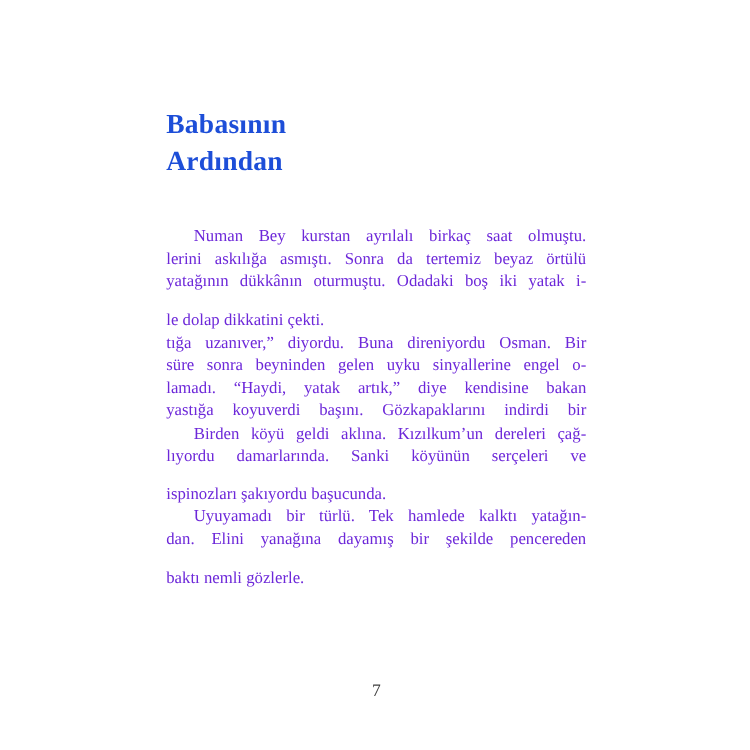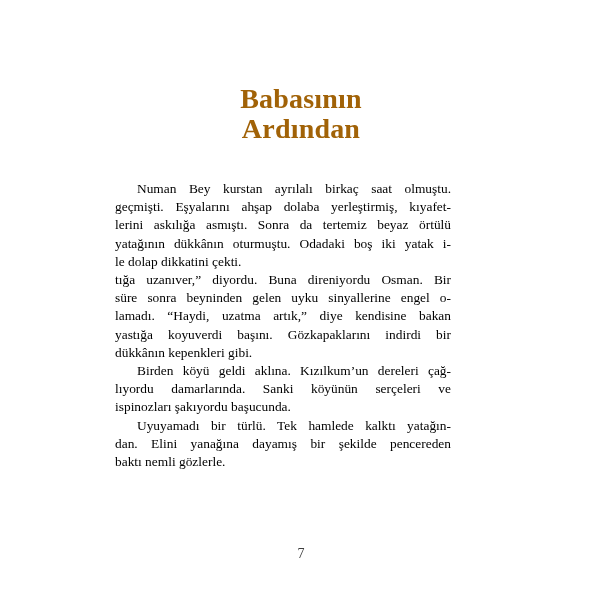--- a/index.html
+++ b/index.html
@@ -10,44 +10,43 @@
     background: #ffffff;
     overflow: hidden;
     font-family: "Liberation Serif", "DejaVu Serif", serif;
     color: #1e1e1e;
   }
   .chapter-title {
     position: absolute;
     left: 133px;
     top: 84px;
     width: 336px;
-    text-align: center;
-    font-size: 28px;
+    font-size: 22px;
     line-height: 30px;
     font-weight: 700;
-    color: #a16207;
+    color: #1d4ed8;
     letter-spacing: 0.2px;
   }
   .body-text {
     position: absolute;
-    left: 115px;
+    left: 133px;
     top: 180px;
     width: 336px;
     font-size: 13.4px;
     line-height: 18.2px;
-    color: #000000;
+    color: #6d28d9;
     font-family: Liberation Serif, serif;
   }
   .para { margin: 0; padding: 0; }
   .line {
     text-align: justify;
     text-align-last: justify;
   }
   .line.first { text-indent: 22px; }
-  .line.last  { text-align-last: left; }
+  .line.last  { text-align-last: left; margin-top: 12px; }
   .page-number {
     position: absolute;
     left: 133px;
     top: 546px;
     width: 336px;
     text-align: center;
     font-size: 14px;
     color: #3d3d3d;
   }
 </style>
@@ -57,31 +56,29 @@
 <div class="page">
 
   <div class="chapter-title">
     <div>Babasının</div>
     <div>Ardından</div>
   </div>
 
   <div class="body-text">
       <div class="para">
         <div class="line first">Numan Bey kurstan ayrılalı birkaç saat olmuştu.</div>
-        <div class="line">geçmişti. Eşyalarını ahşap dolaba yerleştirmiş, kıyafet-</div>
         <div class="line">lerini askılığa asmıştı. Sonra da tertemiz beyaz örtülü</div>
         <div class="line">yatağının dükkânın oturmuştu. Odadaki boş iki yatak i-</div>
         <div class="line last">le dolap dikkatini çekti.</div>
       </div>
       <div class="para">
         <div class="line">tığa uzanıver,” diyordu. Buna direniyordu Osman. Bir</div>
         <div class="line">süre sonra beyninden gelen uyku sinyallerine engel o-</div>
-        <div class="line">lamadı. “Haydi, uzatma artık,” diye kendisine bakan</div>
+        <div class="line">lamadı. “Haydi, yatak artık,” diye kendisine bakan</div>
         <div class="line">yastığa koyuverdi başını. Gözkapaklarını indirdi bir</div>
-        <div class="line last">dükkânın kepenkleri gibi.</div>
       </div>
       <div class="para">
         <div class="line first">Birden köyü geldi aklına. Kızılkum’un dereleri çağ-</div>
         <div class="line">lıyordu damarlarında. Sanki köyünün serçeleri ve</div>
         <div class="line last">ispinozları şakıyordu başucunda.</div>
       </div>
       <div class="para">
         <div class="line first">Uyuyamadı bir türlü. Tek hamlede kalktı yatağın-</div>
         <div class="line">dan. Elini yanağına dayamış bir şekilde pencereden</div>
         <div class="line last">baktı nemli gözlerle.</div>

